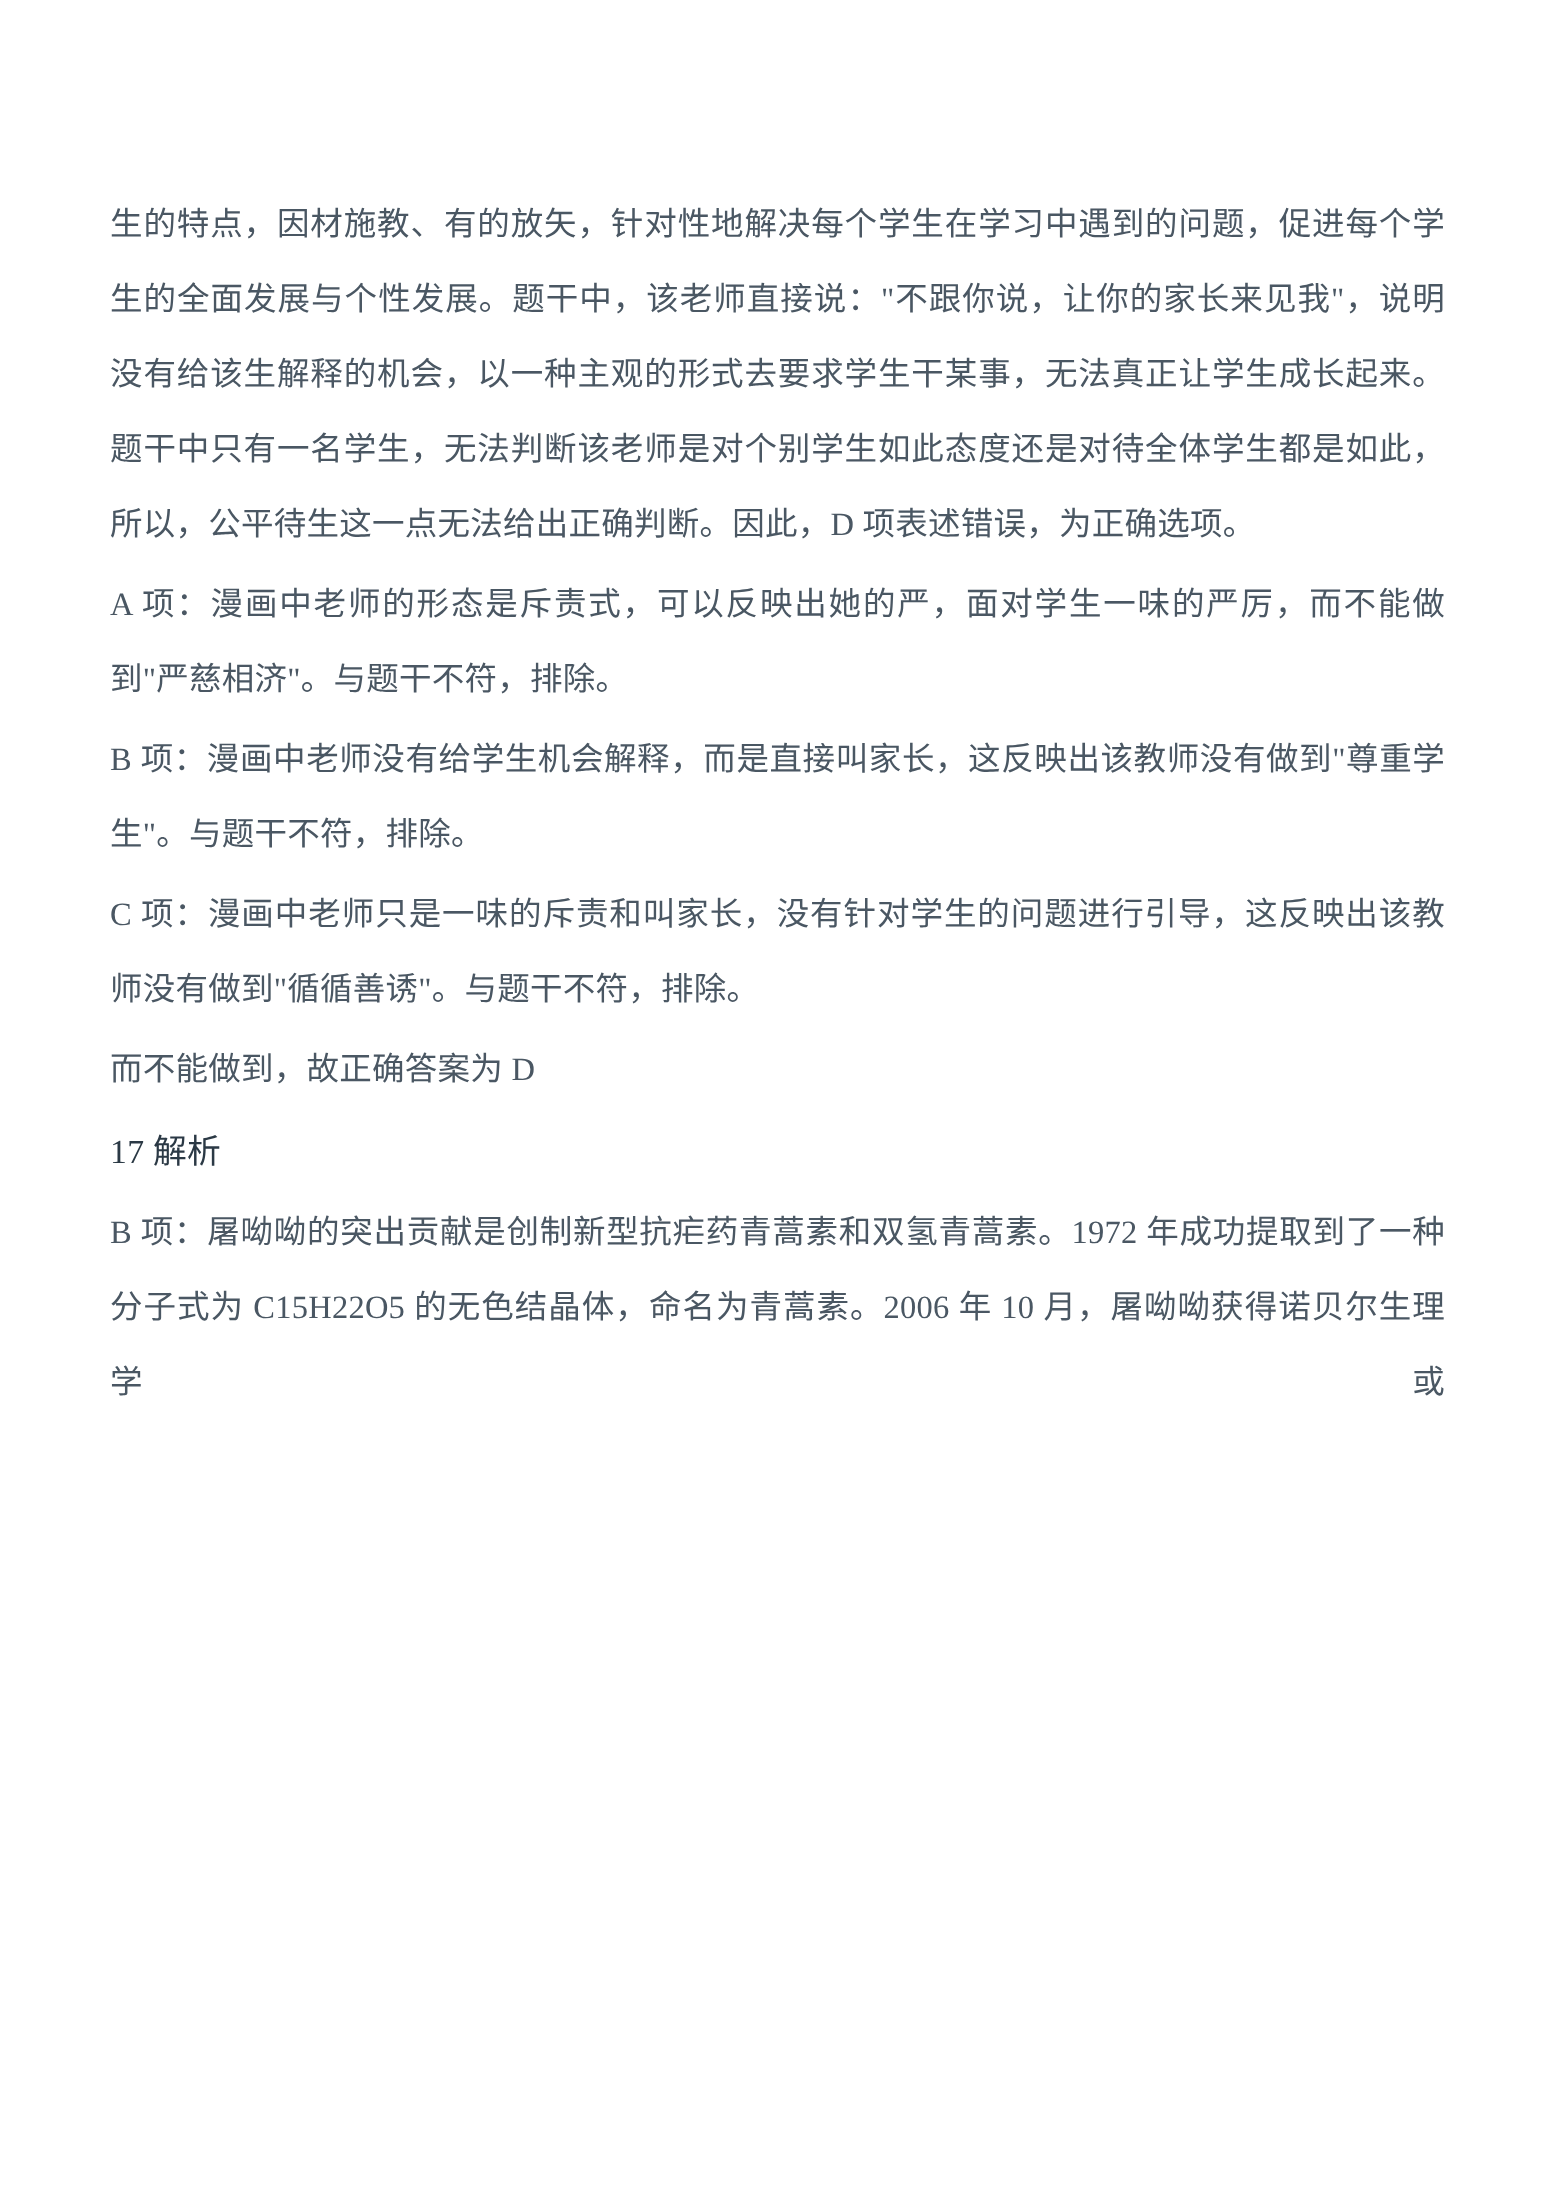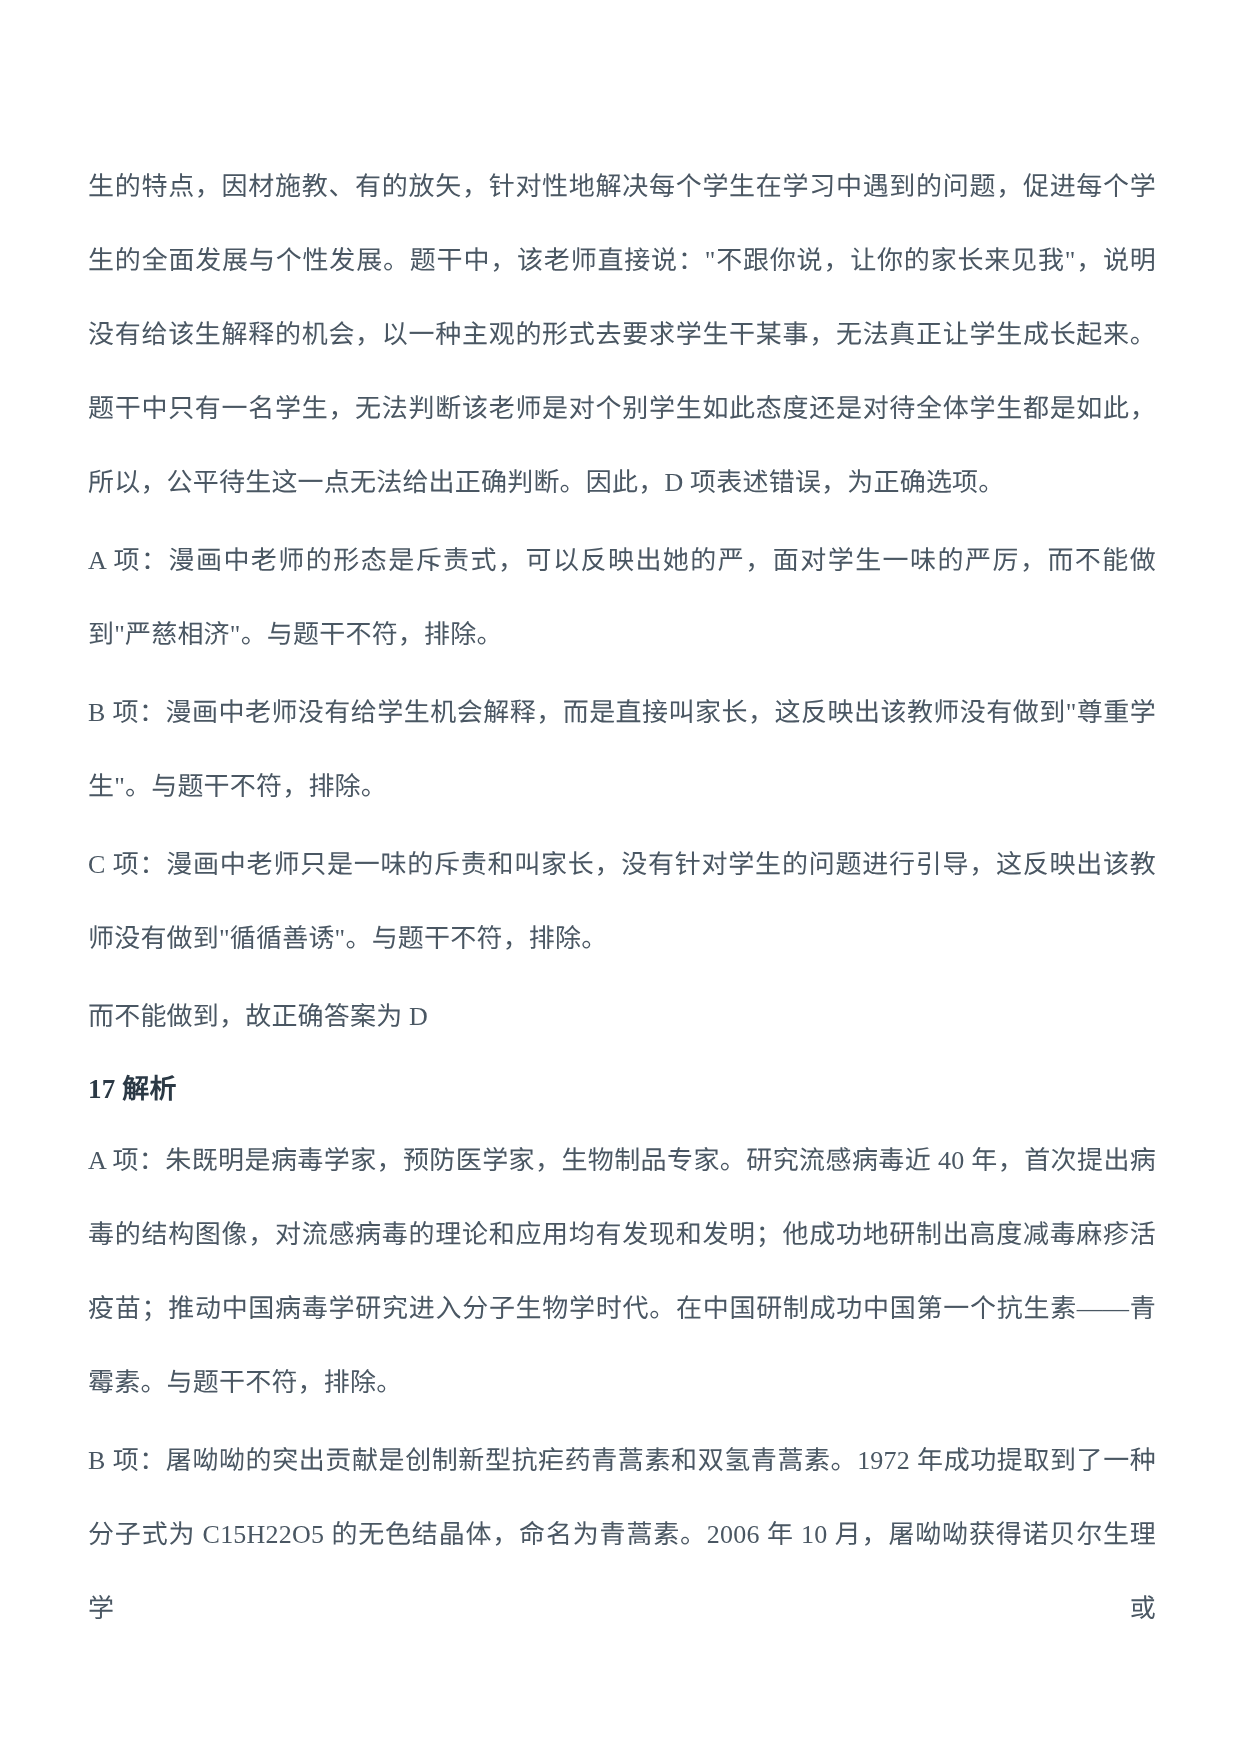--- a/index.html
+++ b/index.html
@@ -16,33 +16,33 @@
   }
   .doc {
     position: absolute;
     left: 88px;
     top: 150px;
     width: 1068px;
     color: #4a5763;
   }
   .para {
     font-size: 26px;
-    line-height: 74px;
+    line-height: 60px;
     margin: 0 0 4px 0;
     text-align: justify;
     text-justify: inter-ideograph;
     letter-spacing: 0.2px;
     word-break: break-word;
   }
   .para.fill {
     text-align-last: justify;
   }
   .heading {
     font-size: 27px;
-    font-weight: 700;
+    font-weight: 400;
     color: #2b3945;
     line-height: 62px;
     margin: 0 0 4px 0;
     letter-spacing: 0.2px;
   }
 </style>
 </head>
 <body>
 
 <div class="doc">
@@ -53,17 +53,16 @@
 
   <p class="para">B 项：漫画中老师没有给学生机会解释，而是直接叫家长，这反映出该教师没有做到"尊重学生"。与题干不符，排除。</p>
 
   <p class="para">C 项：漫画中老师只是一味的斥责和叫家长，没有针对学生的问题进行引导，这反映出该教师没有做到"循循善诱"。与题干不符，排除。</p>
 
   <p class="para">而不能做到，故正确答案为 D</p>
 
   <h2 class="heading">17 解析</h2>
 
 
-  <p class="para">A 项：朱既明是病毒学家，预防医学家，生物制品专家。研究流感病毒近 40 年，首次提出病毒的结构图像，对流感病毒的理论和应用均有发现和发明；他成功地研制出高度减毒麻疹活疫苗；推动中国病毒学研究进入分子生物学时代。在中国研制成功中国第一个抗生素——青霉素。与题干不符，排除。</p>
 
   <p class="para fill">B 项：屠呦呦的突出贡献是创制新型抗疟药青蒿素和双氢青蒿素。1972 年成功提取到了一种分子式为 C15H22O5 的无色结晶体，命名为青蒿素。2006 年 10 月，屠呦呦获得诺贝尔生理学或</p>
 
 </div>
 
 </body></html>

